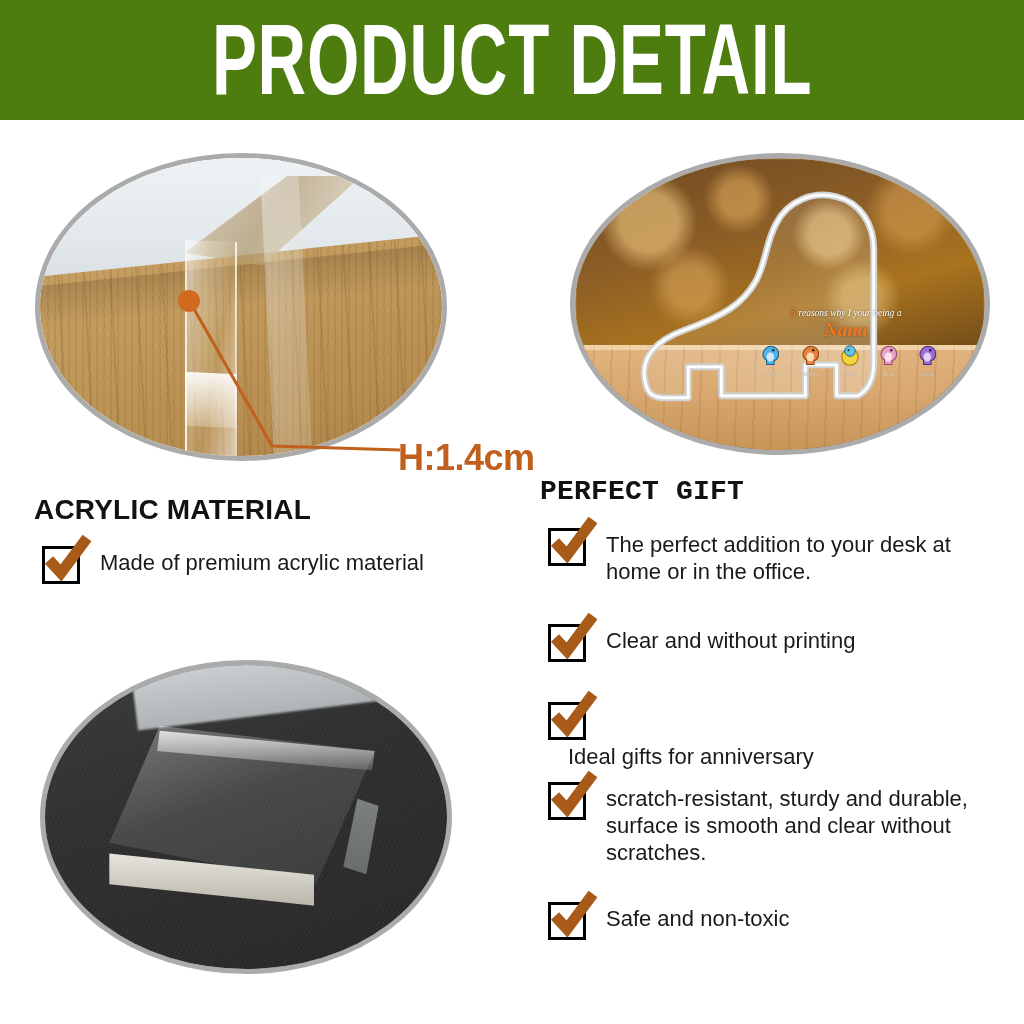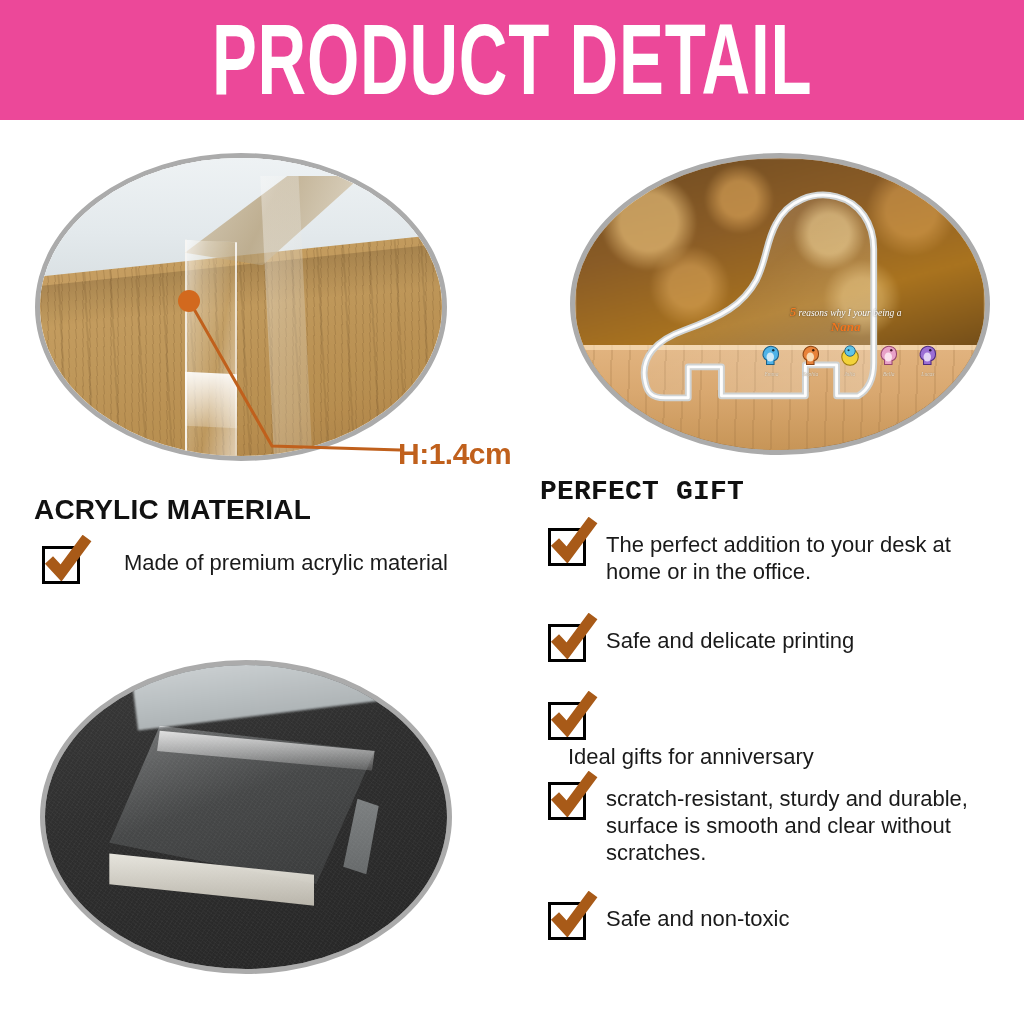--- a/index.html
+++ b/index.html
@@ -7,21 +7,21 @@
   body {
     background:#ffffff;
     font-family:"Liberation Sans", sans-serif;
     position:relative;
     overflow:hidden;
   }
 
   
   #header-banner{
     position:absolute; left:0; top:0; width:1024px; height:120px;
-    background:#ec4899;
+    background:#4d7c0f;
     display:flex; align-items:center; justify-content:center;
   }
   #header-title{
     color:#ffffff;
     font-family:"Liberation Sans Narrow","Liberation Sans",sans-serif;
     font-weight:bold;
     font-size:82px;
     letter-spacing:1px;
     transform:scaleX(0.82) scaleY(1.22);
     transform-origin:center center;
@@ -97,21 +97,21 @@
   }
 
   
   #callout-dot{
     position:absolute; left:178px; top:290px; width:22px; height:22px;
     border-radius:50%; background:#D2691E;
   }
   #callout-leader{ position:absolute; left:0; top:120px; width:560px; height:380px; pointer-events:none; }
   #dimension-label{
     position:absolute; left:398px; top:437px;
-    color:#C0601C; font-weight:bold; font-size:30px;
+    color:#C0601C; font-weight:bold; font-size:36px;
     letter-spacing:-.5px;
     font-family:"Liberation Sans",sans-serif;
   }
 
   
   #photo-product{ left:570px; top:153px; width:420px; height:302px; }
   .bokeh{
     position:absolute; inset:0;
     background:
       radial-gradient(circle at 18% 22%, rgba(255,214,140,.55) 0 7%, rgba(0,0,0,0) 12%),
@@ -141,21 +141,21 @@
     pointer-events:none;
   }
   .plaque-line1{
     font-family:"Liberation Serif",serif;
     font-style:italic; font-size:9.5px; color:#ffffff;
     text-shadow:0 0 2px rgba(0,0,0,.6); white-space:nowrap;
   }
   .plaque-line1 .num{ color:#F07C24; font-weight:bold; font-size:13px; }
   .plaque-line2{
     font-family:"Liberation Serif",serif;
-    font-style:italic; font-weight:bold; font-size:13px;
+    font-style:italic; font-weight:bold; font-size:19px;
     color:#F2761F; text-shadow:0 0 2px rgba(0,0,0,.45);
     line-height:1.05;
   }
   .dino-row{
     position:absolute; left:44%; top:63%; width:46%;
     display:flex; justify-content:space-between; align-items:flex-end;
   }
   .dino-fig{ width:17%; text-align:center; }
   .dino-name{
     font-family:"Liberation Serif",serif; font-style:italic;
@@ -219,21 +219,21 @@
   }
   .check-box .tick{
     position:absolute; left:-3px; top:-14px; width:50px; height:46px;
   }
   .bullet-text{
     font-size:22px; color:#1a1a1a; line-height:1.22;
     margin-left:20px; padding-top:4px;
     font-family:"Liberation Sans",sans-serif;
   }
 
-  #bullet-acrylic-1{ left:42px; top:546px; width:470px;gap:24px; }
+  #bullet-acrylic-1{ left:42px; top:546px; width:470px; }
   #bullet-gift-1{ left:548px; top:528px; width:450px; }
   #bullet-gift-2{ left:548px; top:624px; width:450px; }
   #bullet-gift-3{ left:548px; top:702px; width:450px;flex-direction:column; }
   #bullet-gift-4{ left:548px; top:782px; width:460px; }
   #bullet-gift-5{ left:548px; top:902px; width:450px; }
 </style>
 </head>
 <body>
 
 <div id="header-banner">
@@ -369,21 +369,21 @@
   </span>
   <span class="bullet-text">The perfect addition to your desk at home or in the office.</span>
 </div>
 
 <div class="bullet" id="bullet-gift-2">
   <span class="check-box">
     <svg class="tick" viewBox="0 0 50 46">
       <path d="M7,25 L19,38 L45,3" fill="none" stroke="#A85A18" stroke-width="11"></path>
     </svg>
   </span>
-  <span class="bullet-text">Safe and delicate printing</span>
+  <span class="bullet-text">Clear and without printing</span>
 </div>
 
 <div class="bullet" id="bullet-gift-3">
   <span class="check-box">
     <svg class="tick" viewBox="0 0 50 46">
       <path d="M7,25 L19,38 L45,3" fill="none" stroke="#A85A18" stroke-width="11"></path>
     </svg>
   </span>
   <span class="bullet-text">Ideal gifts for anniversary</span>
 </div>

